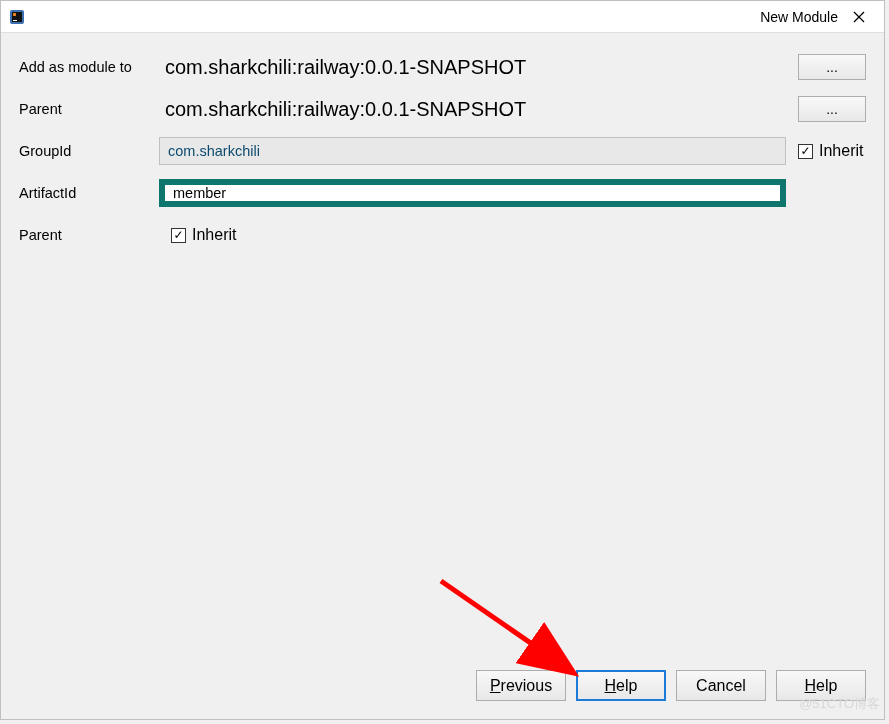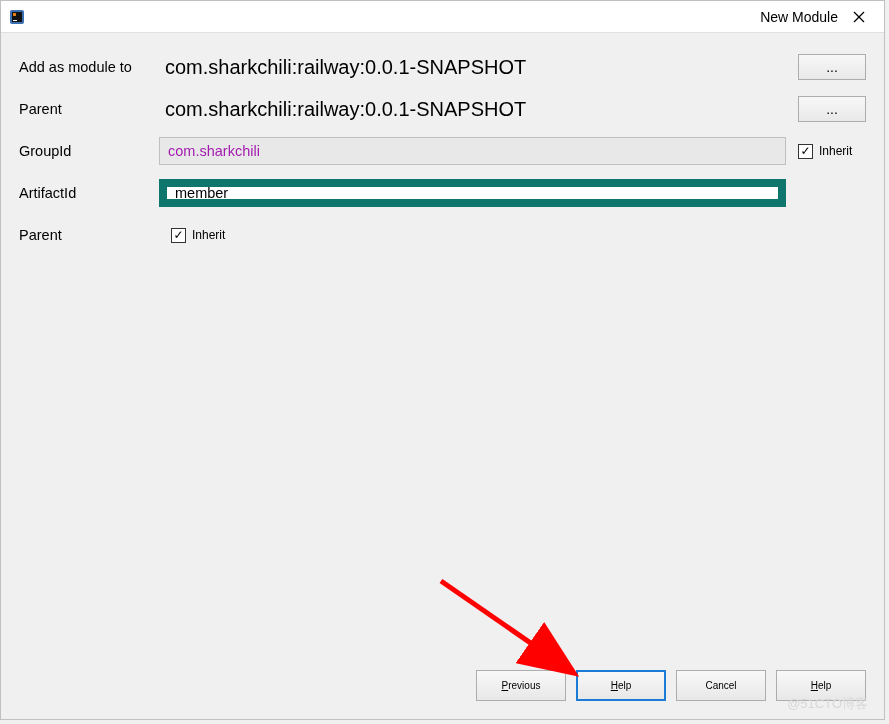--- a/index.html
+++ b/index.html
@@ -79,26 +79,26 @@
     .text-input {
       flex: 1;
       height: 28px;
       border: 1px solid #b0b0b0;
       padding: 0 8px;
       font-size: 14.5px;
       font-family: inherit;
       background: #fff;
     }
     .text-input.focused {
-      border: 8px solid #0f766e;
+      border: 6px solid #0f766e;
       outline: none;
     }
     .text-input.disabled {
       background: #e8e8e8;
-      color: #a21caf;
+      color: #0c4a6e;
       border: 1px solid #c0c0c0;
     }
     .browse-btn {
       width: 68px;
       height: 26px;
       margin-left: 12px;
       background: linear-gradient(#f8f8f8, #e8e8e8);
       border: 1px solid #adadad;
       cursor: pointer;
       font-size: 14px;
@@ -119,58 +119,58 @@
       border: 1px solid #333;
       background: #fff;
       margin-right: 6px;
       display: flex;
       align-items: center;
       justify-content: center;
       font-size: 12px;
       line-height: 1;
     }
     .checkbox-label {
-      font-size: 12px;
+      font-size: 16px;
     }
     .spacer {
       flex: 1;
     }
     .button-bar {
       display: flex;
       justify-content: flex-end;
       padding: 12px 18px 18px;
       gap: 10px;
     }
     .dlg-btn {
       width: 90px;
       height: 31px;
       background: linear-gradient(#f8f8f8, #e8e8e8);
       border: 1px solid #adadad;
       cursor: pointer;
-      font-size: 10px;
+      font-size: 16px;
       font-family: inherit;
       display: flex;
       align-items: center;
       justify-content: center;
     }
     .dlg-btn.primary {
       border: 2px solid #1b7bd6;
     }
     .underline-first::first-letter {
       text-decoration: underline;
     }
     .arrow-annotation {
       position: absolute;
       left: 430px;
       top: 570px;
       pointer-events: none;
     }
     .watermark {
       position: absolute;
-      right: 16px;
+      right: 4px;
       bottom: 6px;
       font-size: 13px;
       color: #d8d8d8;
       pointer-events: none;
     }
   </style>
 </head>
 <body>
 
 <div class="dialog">

